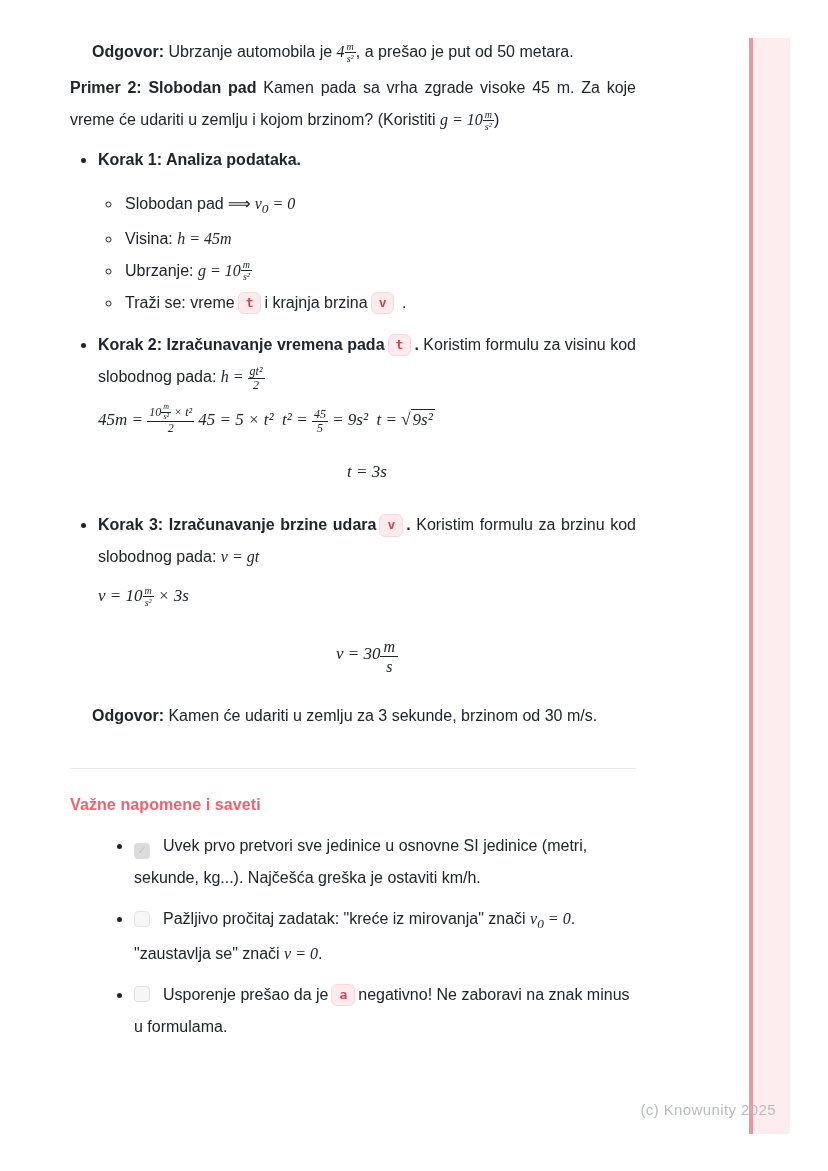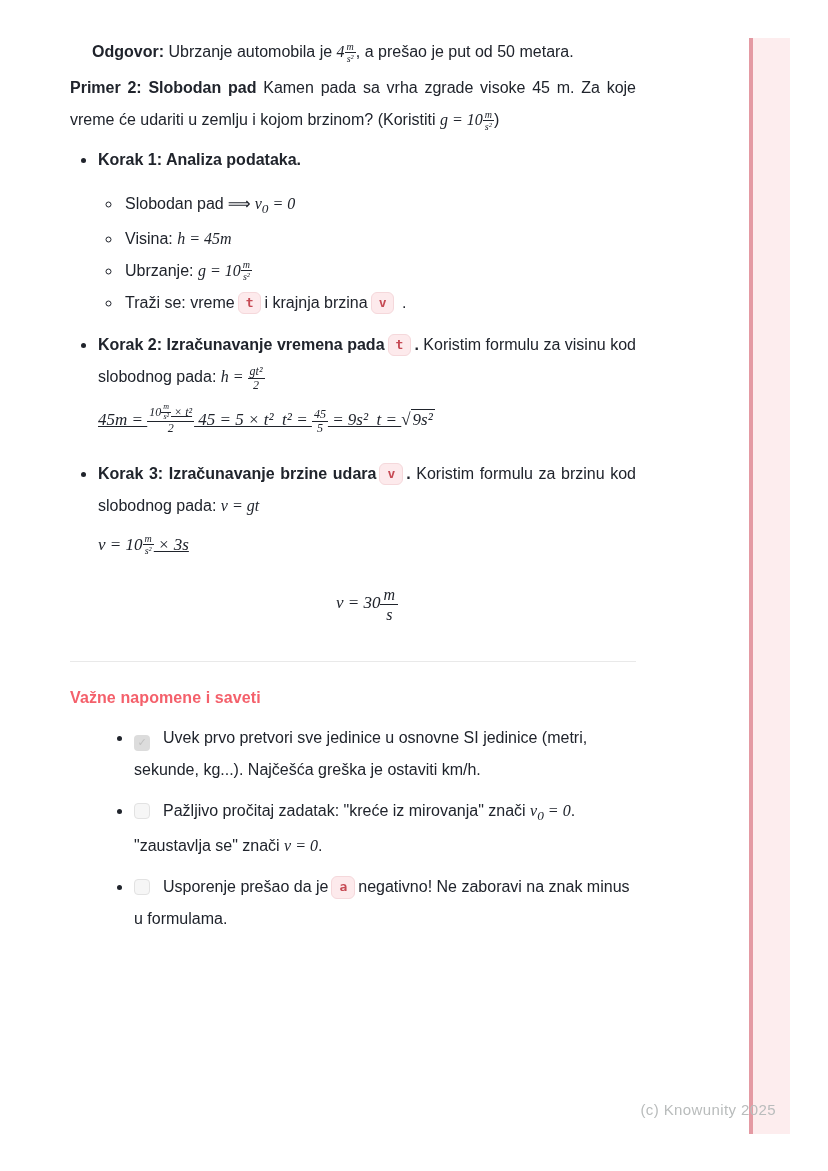--- a/index.html
+++ b/index.html
@@ -54,21 +54,21 @@
 
   ul { margin: 0; padding: 0; }
   ul.l1 { list-style: disc; padding-left: 27px; margin-top: 8px; }
   ul.l1 > li { padding-left: 1px; }
   ul.l2 { list-style: circle; padding-left: 24px; margin: 12px 0 4px; }
   ul.l2 > li { padding-left: 3px; }
   li.korak { margin-top: 10px; text-align: justify; }
   li.korak-3 { margin-top: 22px; }
 
   .calc-line { font-size: 17px; line-height: 1.5; margin: 10px 0 0; text-align: left; }
-  .keep-sp { white-space: pre-wrap; text-decoration: underline; }
+  .keep-sp { white-space: pre-wrap; }
 
   .frac {
     display: inline-block;
     vertical-align: -0.55em;
     text-align: center;
     line-height: 1.1;
   }
   .frac .num { display: block; border-bottom: 1px solid currentColor; padding: 0 2px; }
   .frac .den { display: block; }
   .frac-sm { font-size: 10px; vertical-align: -0.45em; }
@@ -157,33 +157,39 @@
           <span>Traži se: vreme</span><span class="chip">t</span><span>i krajnja brzina</span><span class="chip">v</span><span> .</span>
         </li>
       </ul>
     </li>
 
     <li class="korak">
       <strong>Korak 2: Izračunavanje vremena pada</strong><span class="chip">t</span><strong>. </strong><span>Koristim formulu za visinu kod slobodnog pada: </span><span class="math"><span>h = </span><span class="frac frac-md"><span class="num">gt²</span><span class="den">2</span></span></span>
       <div class="calc-line math">
         <span class="keep-sp">45m = </span><span class="frac frac-md"><span class="num"><span>10</span><span class="frac frac-xs"><span class="num">m</span><span class="den">s²</span></span><span class="keep-sp"> × t²</span></span><span class="den">2</span></span><span class="keep-sp"> 45 = 5 × t²  t² = </span><span class="frac frac-md"><span class="num">45</span><span class="den">5</span></span><span class="keep-sp"> = 9s²  t = </span><span>√</span><span class="sqrt-body">9s²</span>
       </div>
+      <div class="math-display display-t">
+        <span class="math">t = 3s</span>
+      </div>
     </li>
 
     <li class="korak korak-3">
       <strong>Korak 3: Izračunavanje brzine udara</strong><span class="chip">v</span><strong>. </strong><span>Koristim formulu za brzinu kod slobodnog pada: </span><span class="math">v = gt</span>
       <div class="calc-line math">
         <span>v = 10</span><span class="frac frac-sm"><span class="num">m</span><span class="den">s²</span></span><span class="keep-sp"> × 3s</span>
       </div>
       <div class="math-display display-v">
         <span class="math"><span>v = 30</span><span class="frac frac-lg"><span class="num">m</span><span class="den">s</span></span></span>
       </div>
     </li>
   </ul>
 
+  <p class="p-indent p-odg2">
+    <strong>Odgovor:</strong><span> Kamen će udariti u zemlju za 3 sekunde, brzinom od 30 m/s.</span>
+  </p>
 
   <hr class="divider">
 
   <h2 class="notes-heading">Važne napomene i saveti</h2>
 
   <ul class="notes">
     <li>
       <span class="checkbox checked">✓</span><span>Uvek prvo pretvori sve jedinice u osnovne SI jedinice (metri, sekunde, kg...). Najčešća greška je ostaviti km/h.</span>
     </li>
     <li>

